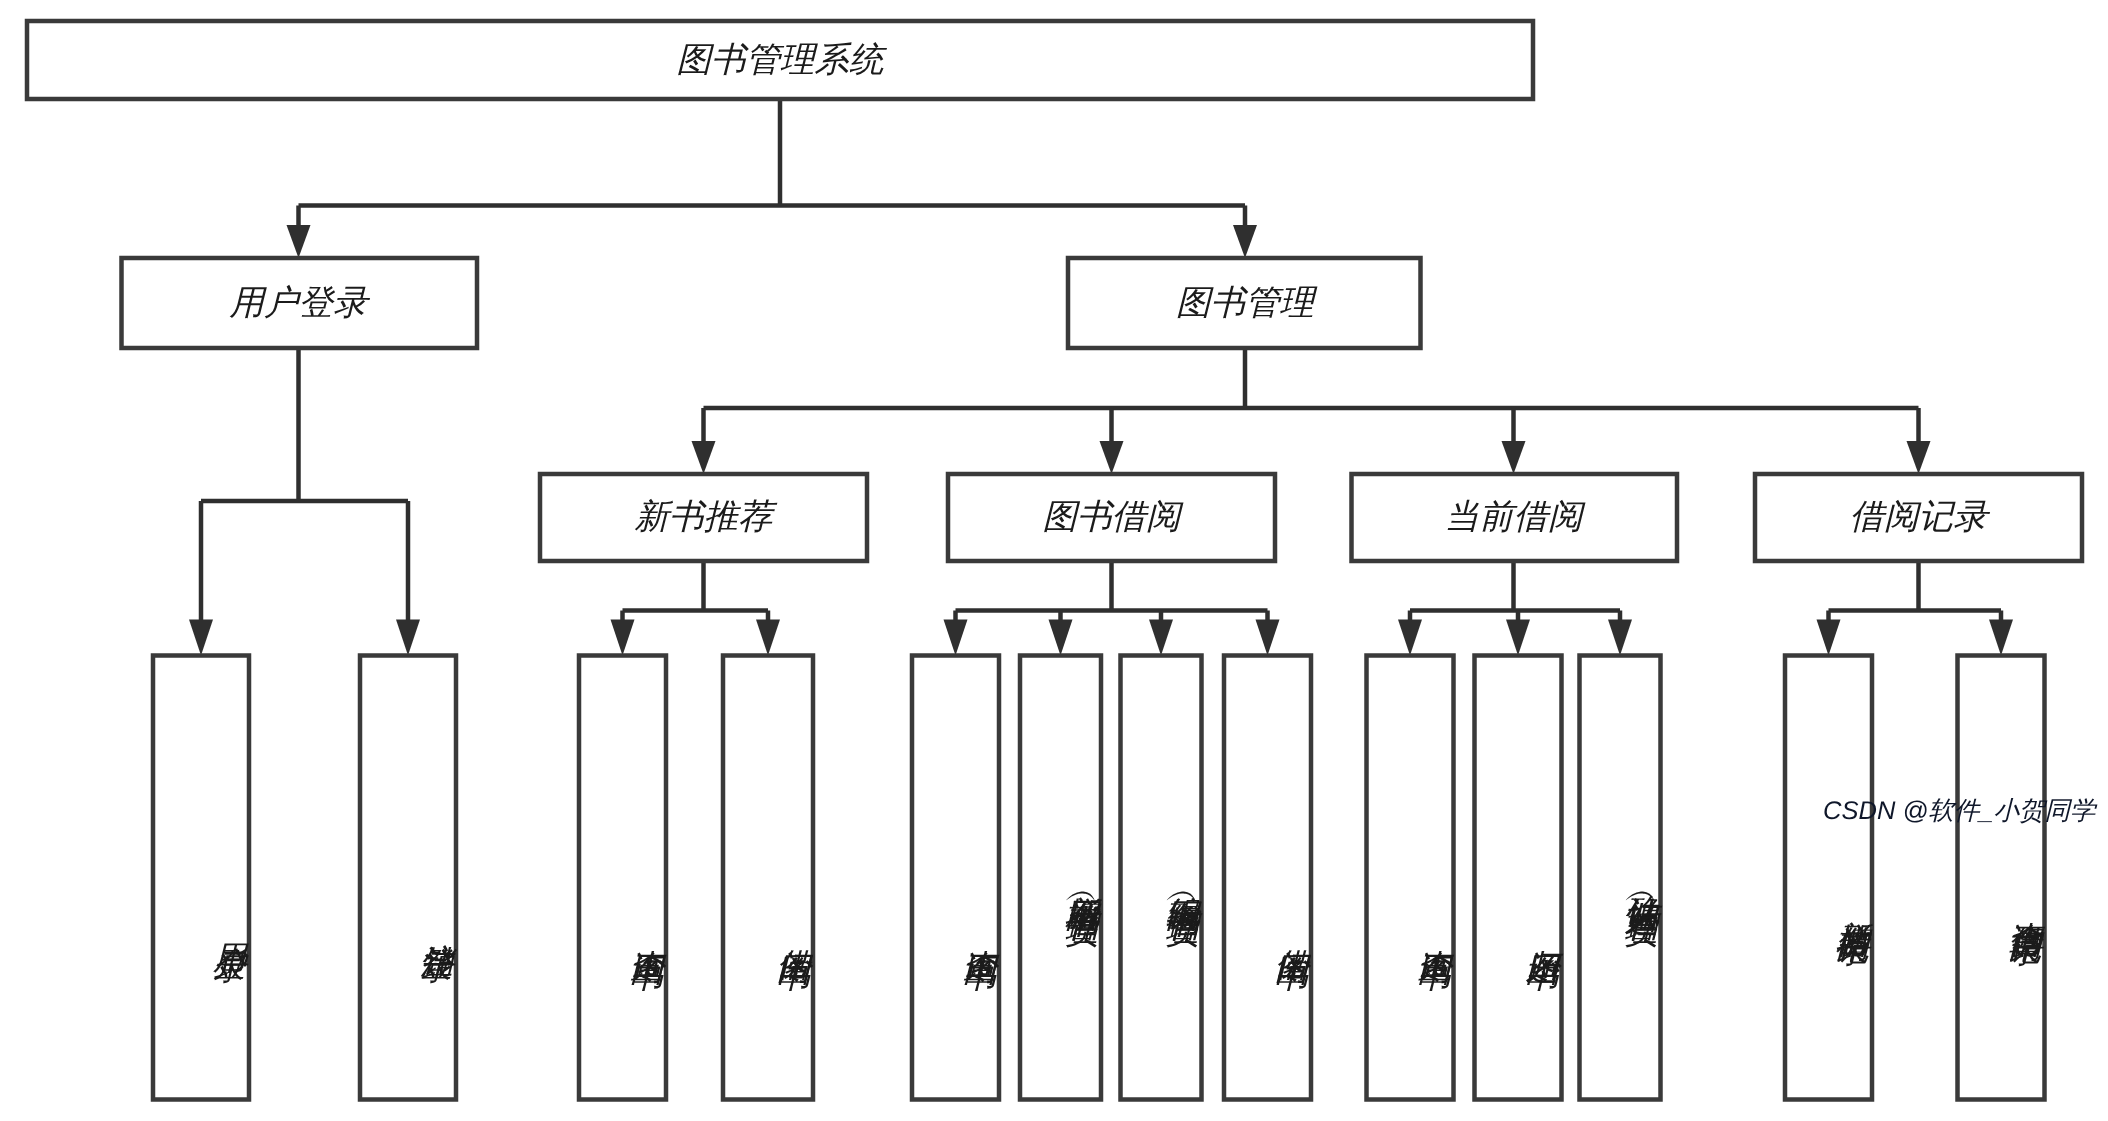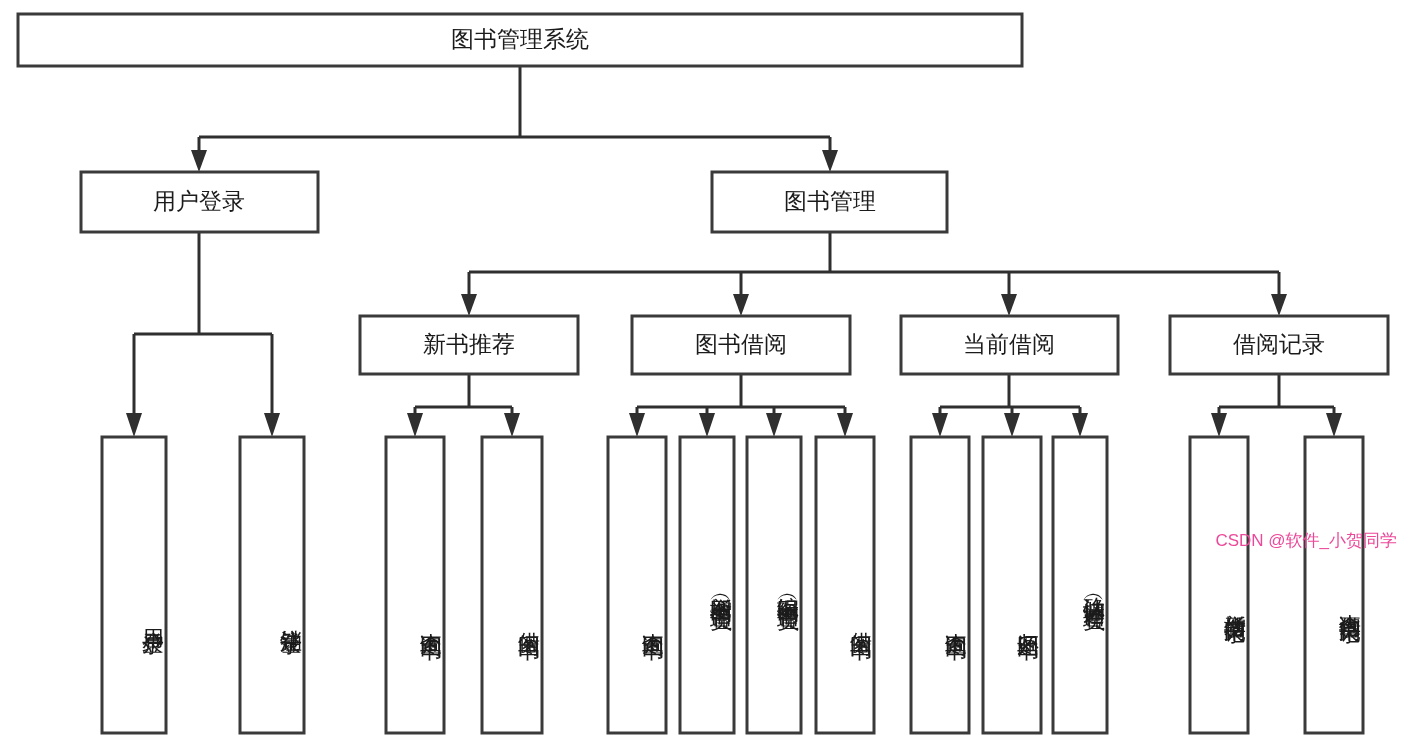--- a/index.html
+++ b/index.html
@@ -10,20 +10,21 @@
   body {
     width: 1405px;
     height: 747px;
     font-family: "Liberation Sans", "DejaVu Sans", sans-serif;
     overflow: hidden;
   }
   #diagram-root {
     position: relative;
     width: 1405px;
     height: 560px;
+    font-style: italic;
   }
   svg.flow {
     position: absolute;
     top: 0;
     left: 0;
     width: 1405px;
     height: 747px;
     display: block;
   }
   .node-rect {
@@ -62,21 +63,21 @@
     align-items: flex-start;
     justify-content: center;
     pointer-events: none;
   }
   .watermark {
     position: absolute;
     right: 8px;
     bottom: 8px;
     font-family: "Liberation Sans", "DejaVu Sans", sans-serif;
     font-size: 17px;
-    color: #ec4899;
+    color: #0f172a;
     white-space: nowrap;
     user-select: none;
   }
 </style>
 </head>
 <body>
 
 <div id="diagram-root">
 
   <svg class="flow" viewBox="0 0 1405 747">

